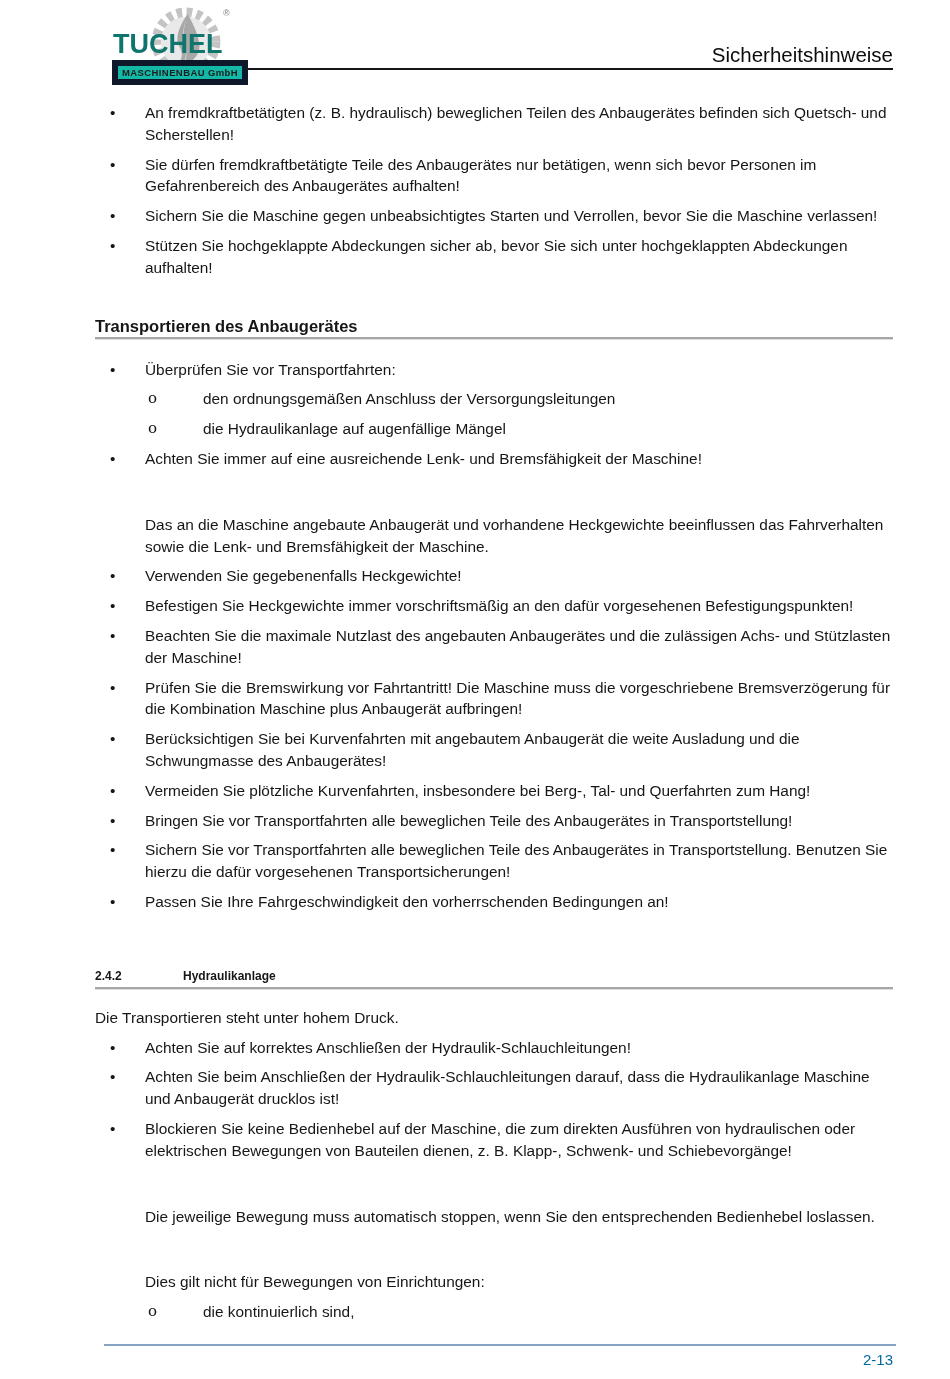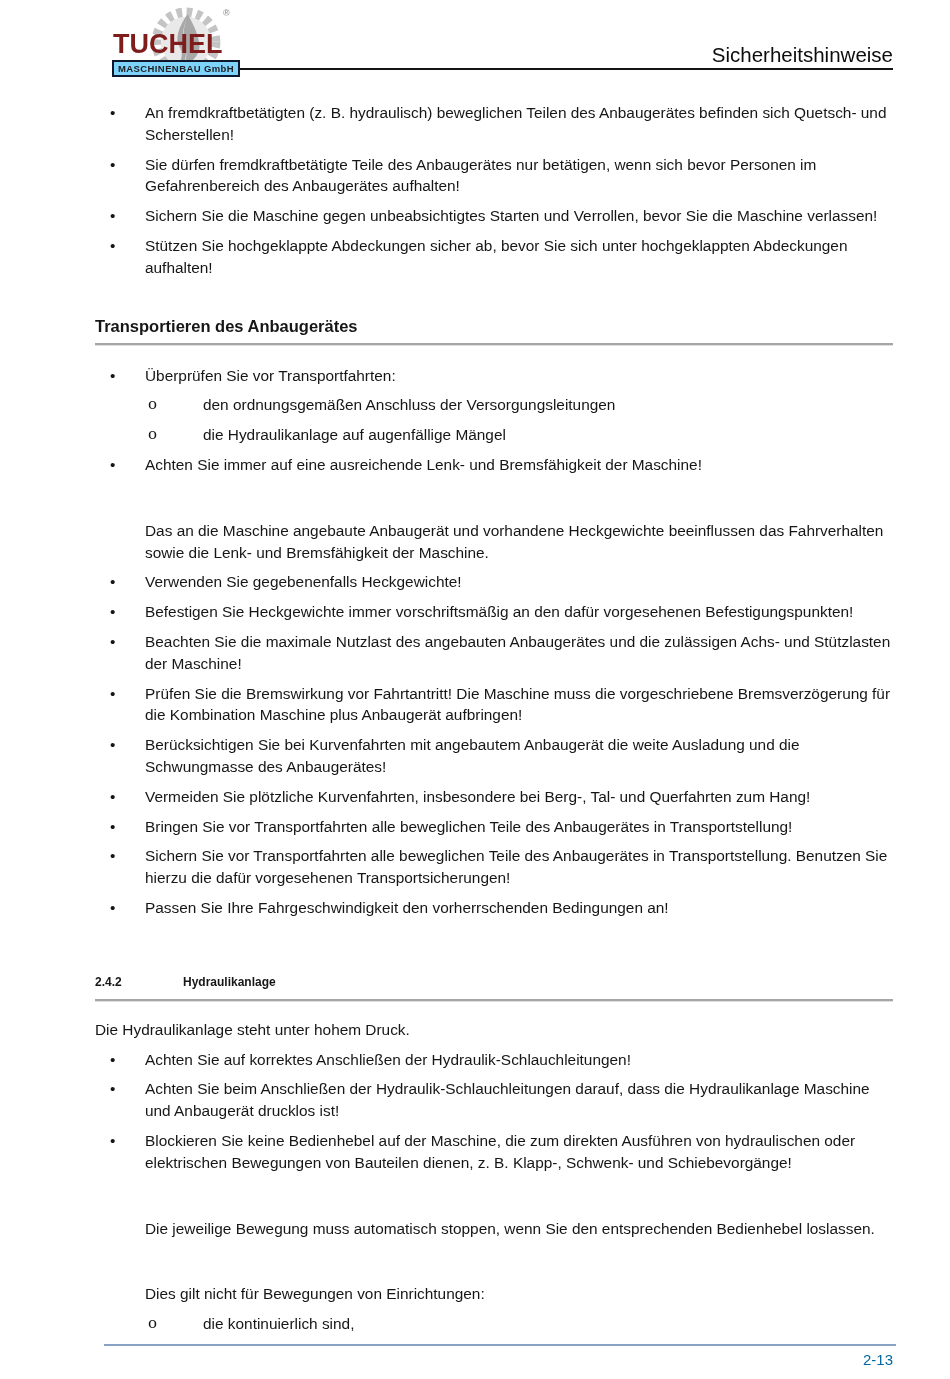--- a/index.html
+++ b/index.html
@@ -12,26 +12,26 @@
     overflow:hidden;
   }
   .page{position:absolute;inset:0;background:#fff;}
 
   
   .logo{position:absolute;left:113px;top:5px;width:130px;height:78px;}
   .gear{position:absolute;left:36px;top:0px;}
   .registered{position:absolute;left:110px;top:3px;font-size:9px;color:#9c9c9c;font-weight:bold;}
   .wordmark{
     position:absolute;left:0px;top:26px;z-index:2;
-    font-size:27px;font-weight:900;letter-spacing:0px;color:#7f1d1d;
+    font-size:27px;font-weight:900;letter-spacing:0px;color:#0f766e;
     line-height:1;
   }
   .subtitle-box{
     position:absolute;left:-1px;top:55px;z-index:2;
-    border:2px solid #0f172a;background:#7dd3fc;color:#1d1d1d;
+    border:6px solid #0f172a;background:#14b8a6;color:#1d1d1d;
     font-size:9.5px;font-weight:bold;padding:1px 4px;letter-spacing:0.4px;
     white-space:nowrap;
   }
   .header-title{
     position:absolute;top:44px;right:57px;
     font-size:20.5px;font-weight:normal;color:#0c0c0c;line-height:1.1;
   }
   .header-rule{
     position:absolute;left:232px;right:57px;top:68px;height:2.4px;background:#151515;
   }
@@ -45,21 +45,20 @@
   .sub .mk2{flex:0 0 55px;font-family:"DejaVu Serif", serif;font-size:15px;}
   .para{margin-left:50px;margin-top:44px;}
   .flush{margin-left:0;}
   .txt{flex:1 1 auto;}
 
   .sec-heading{
     margin-top:36px;margin-bottom:20px;
     font-size:16.5px;font-weight:bold;line-height:22px;
     border-bottom:2px solid #a6a6a6;
     box-shadow:0 1px 0 #dedede;
-    padding-bottom:6px;
   }
   .sec-heading.numbered{margin-top:52px;margin-bottom:18px;display:flex;font-size:12px;}
   .sec-num{flex:0 0 88px;}
   .lead{margin-bottom:8px;}
 
   
   .footer-rule{
     position:absolute;left:104px;right:54px;top:1344px;height:0;
     border-top:2px solid #87a2c2;
   }
@@ -163,21 +162,21 @@
     <div class="item b">
       <span class="mk">•</span>
       <span class="txt">Passen Sie Ihre Fahrgeschwindigkeit den vorherrschenden Bedingungen an!</span>
     </div>
 
     <div class="sec-heading numbered">
       <span class="sec-num">2.4.2</span>
       <span>Hydraulikanlage</span>
     </div>
 
-    <div class="item flush lead">Die Hydraulikanlage steht unter hohem Druck.</div>
+    <div class="item flush lead">Die Transportieren steht unter hohem Druck.</div>
     <div class="item b">
       <span class="mk">•</span>
       <span class="txt">Achten Sie auf korrektes Anschließen der Hydraulik-Schlauchleitungen!</span>
     </div>
     <div class="item b">
       <span class="mk">•</span>
       <span class="txt">Achten Sie beim Anschließen der Hydraulik-Schlauchleitungen darauf, dass die Hydraulikanlage Maschine und Anbaugerät drucklos ist!</span>
     </div>
     <div class="item b">
       <span class="mk">•</span>

